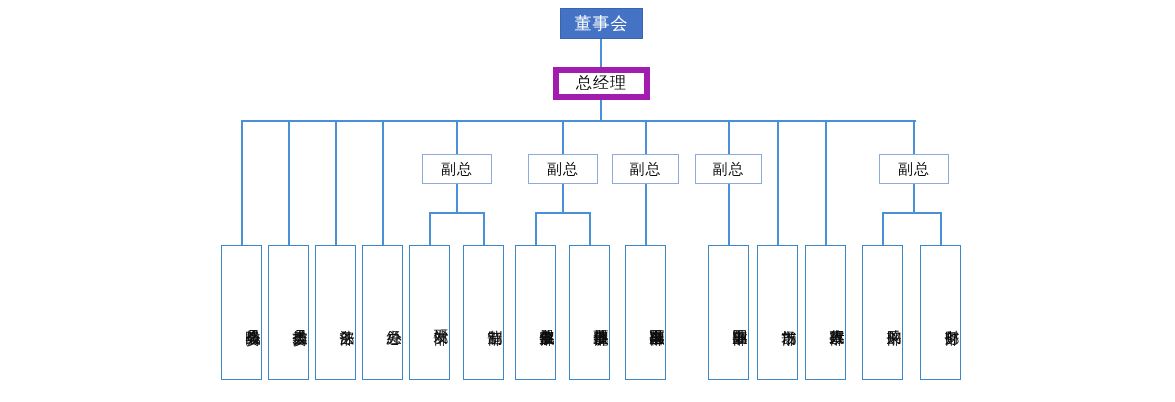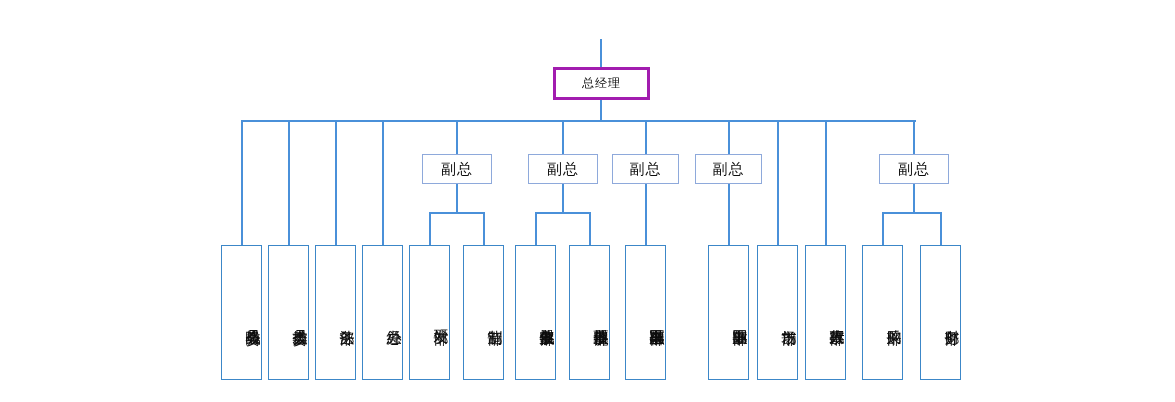--- a/index.html
+++ b/index.html
@@ -25,22 +25,22 @@
   .node.root{
     background:#4472C4;
     border:1px solid #3a63b0;
     color:#ffffff;
     font-size:17px;
     letter-spacing:1px;
     font-weight:400;
   }
   
   .node.plain{
-    border:3px solid #a21caf;
-    font-size:12px;
+    border:6px solid #a21caf;
+    font-size:16px;
     letter-spacing:1px;
   }
   .node.vp{
     border:1px solid #8EA9DB;
     font-size:15px;
     letter-spacing:1px;
   }
   
   .node.leaf{
     border:1.4px solid #3C87C8;
@@ -56,20 +56,23 @@
   
   .ln{position:absolute;background:#4A90D9;}
   .ln.v{width:2px;}
   .ln.h{height:2px;}
 </style>
 </head>
 <body>
 
 <div id="chart">
 
+  <div class="node root" style="left:560px;top:8px;width:83px;height:31px;">
+    <span>董事会</span>
+  </div>
 
   <div class="ln v" style="left:600px;top:39px;height:28px;"></div>
 
   <div class="node plain" style="left:553px;top:67px;width:97px;height:33px;">
     <span>总经理</span>
   </div>
 
   <div class="ln v" style="left:600px;top:100px;height:20px;"></div>
 
   <div class="ln h" style="left:241px;top:120px;width:675px;"></div>

